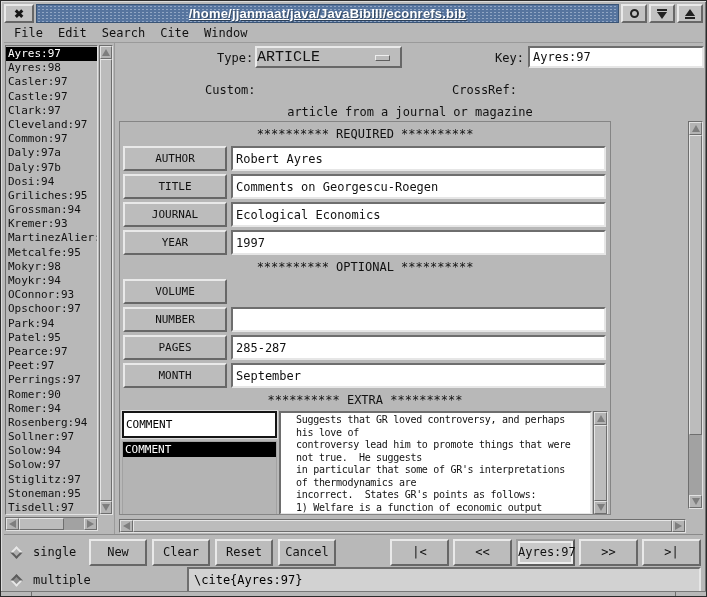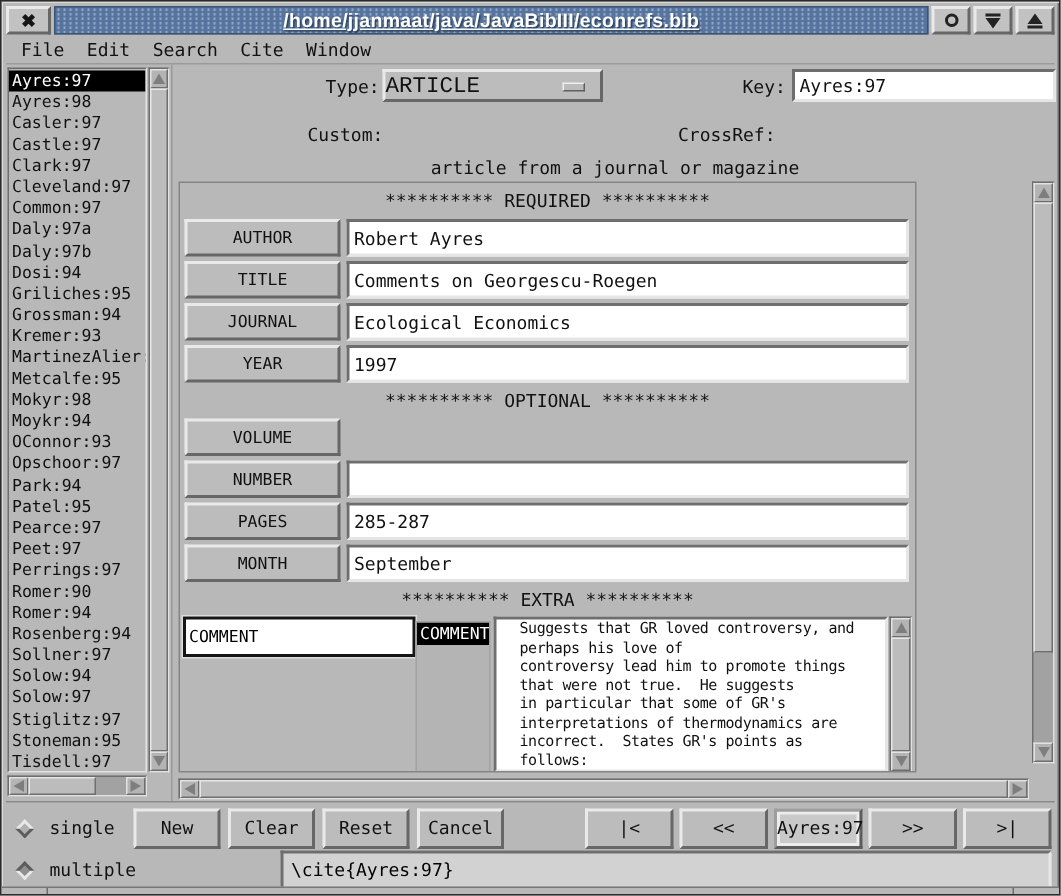--- a/index.html
+++ b/index.html
@@ -63,21 +63,21 @@
   .key-field{position:absolute;left:413px;top:3px;width:176px;height:22px;}
   .description{position:absolute;left:0;right:0;top:62px;text-align:center;font-size:12px;}
   .fieldsframe{position:absolute;left:4px;top:78px;width:492px;height:394px;
     border:1px solid #858585;overflow:hidden;}
   .sec-head{height:16px;margin-top:5px;text-align:center;font-size:12px;white-space:pre;}
   .frow{display:flex;align-items:stretch;height:25px;margin:3px 4px 0 3px;}
   .flabel{flex:0 0 104px;display:flex;align-items:center;justify-content:center;font-size:11px;
     background:#bcbcbc;border:2px solid;border-color:#e9e9e9 #676767 #676767 #e9e9e9;}
   .frow .tfield{flex:1;margin-left:4px;height:25px;}
   .extra-zone{display:flex;margin:2px 2px 0 2px;height:104px;}
-  .combo-col{flex:0 0 110px;display:flex;justify-content:center;}
+  .combo-col{flex:0 0 110px;display:flex;flex-direction:column;justify-content:center;}
   .combo-input{height:27px;border:2px solid #151515;background:#fff;font-size:11px;padding:0 2px;
     font-family:"DejaVu Sans Mono",monospace;outline:none;box-shadow:0 0 0 1px #dcdcdc;}
   .combo-list{flex:1;margin-top:3px;border:1px solid #a2a2a2;background:#b4b4b4;overflow:hidden;}
   .citem{height:15px;line-height:15px;font-size:11px;padding-left:2px;}
   .citem.selected{background:#000;color:#fff;}
   .ta-wrap{flex:1;display:flex;margin-left:2px;}
   .ta{flex:1;background:#fff;border:2px solid;border-color:#6e6e6e #e6e6e6 #e6e6e6 #6e6e6e;
     padding:1px 15px;overflow:hidden;}
   .ta-text{white-space:pre-wrap;font-size:10px;line-height:12.5px;letter-spacing:-0.3px;}
   .ta-vscroll{flex:0 0 15px;margin-left:1px;}

